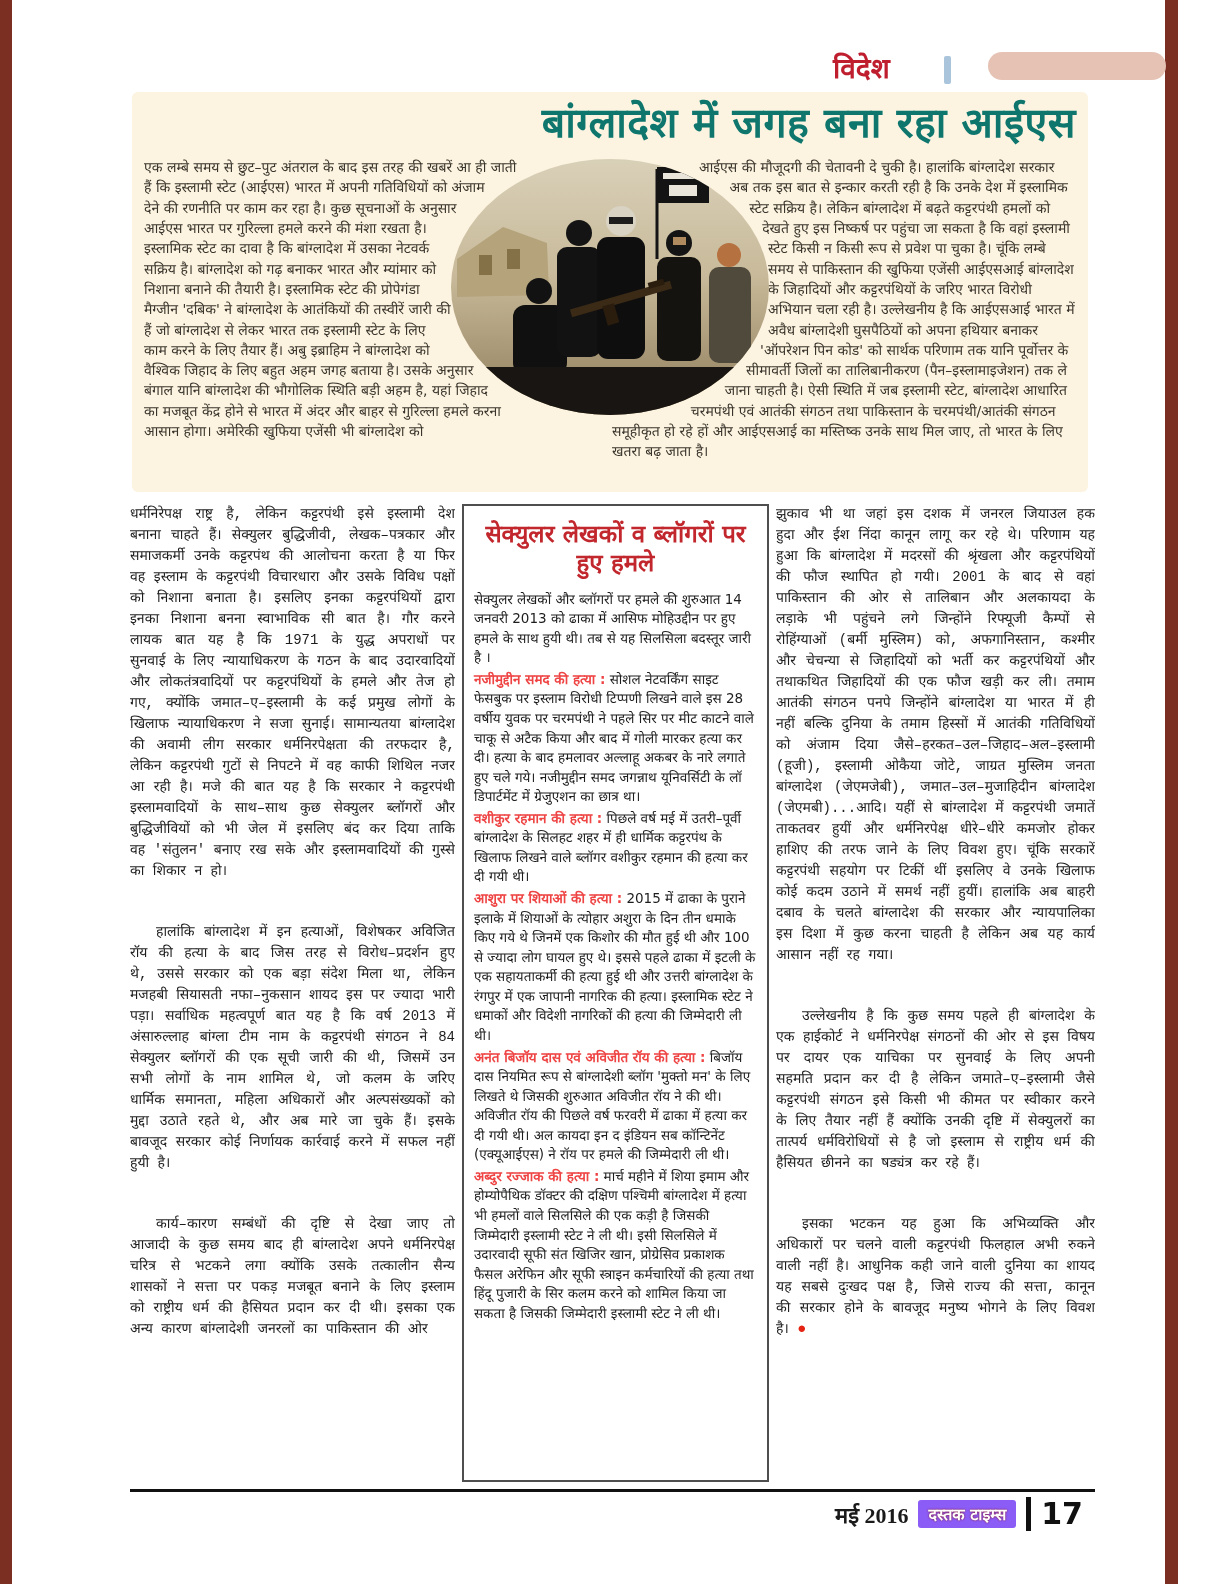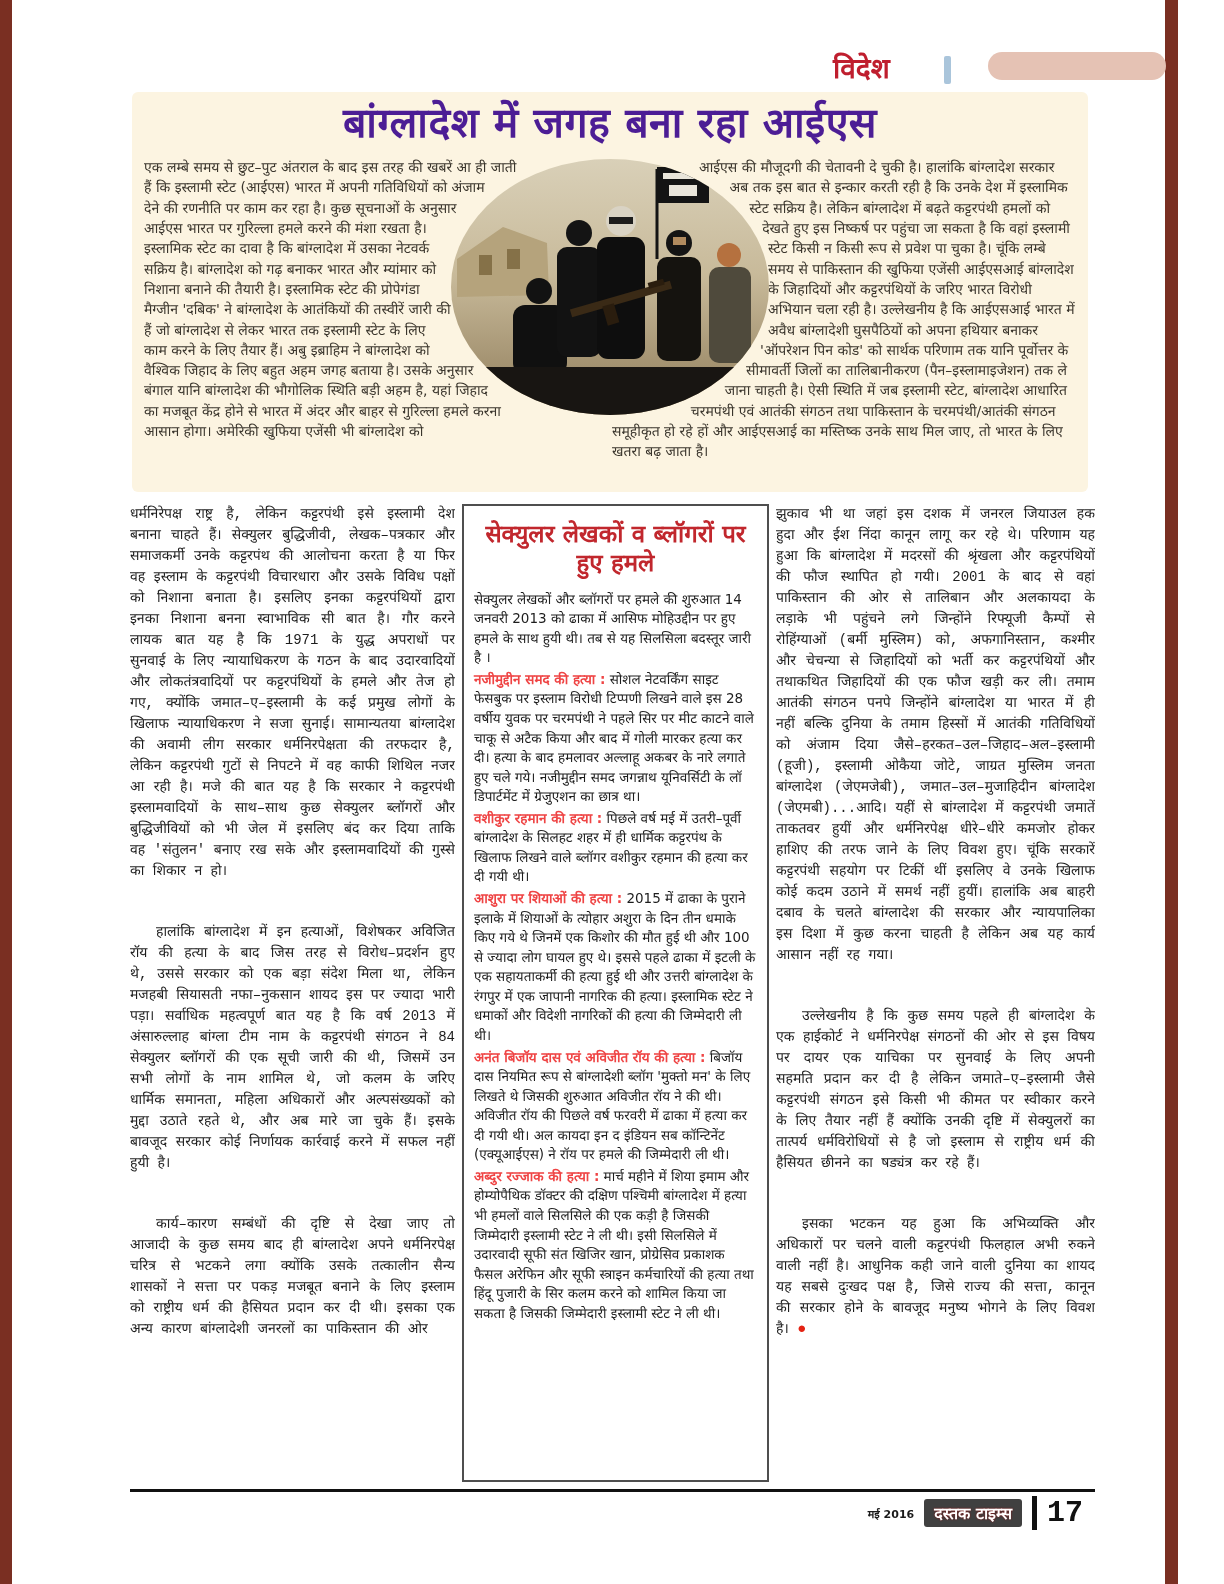--- a/index.html
+++ b/index.html
@@ -10,21 +10,21 @@
   .edge-left { left:0; width:12px; background:#7a2f22; }
   .edge-right { right:0; width:13px; background:#7a2f22; }
 
   
   .section-label { position:absolute; left:833px; top:48px; font-size:28px; font-weight:bold; color:#bf1e2e; }
   .hdr-tick { position:absolute; left:944px; top:56px; width:7px; height:28px; background:#aac5db; border-radius:2px; }
   .hdr-pill { position:absolute; left:988px; top:52px; width:178px; height:28px; background:#e5c2b4; border-radius:14px; }
 
   
   .feature { position:absolute; left:132px; top:92px; width:956px; height:400px; background:#fcf4e1; border-radius:6px; overflow:hidden; padding:8px 12px 0 12px; }
-  .headline { text-align:center; font-size:41px; font-weight:bold; color:#4c1d95; letter-spacing:0.5px; line-height:1.15; }
+  .headline { text-align:right; font-size:41px; font-weight:bold; color:#0f766e; letter-spacing:0.5px; line-height:1.15; }
   .intro { position:relative; margin-top:10px; height:330px; }
   .intro-cols { display:flex; height:100%; }
   .icol { width:50%; font-size:14px; line-height:1.45; color:#3a352c; overflow:hidden; }
   .icol-l { padding-right:2px; text-align:left; }
   .icol-r { padding-left:2px; }
   .shape-l { float:right; width:156px; height:260px; shape-outside: ellipse(162px 130px at 100% 50%); }
   .shape-r { float:left; width:156px; height:260px; shape-outside: ellipse(162px 130px at 0% 50%); }
   .oval-photo { position:absolute; left:50%; top:2px; transform:translateX(-50%); width:318px; height:256px; border-radius:50%; overflow:hidden; z-index:2; }
 
   
@@ -39,24 +39,24 @@
   .midbox-title { color:#c1272d; font-weight:bold; font-size:24px; line-height:1.2; text-align:center; margin:4px 6px 12px 6px; }
   .midbox-body { font-size:13.5px; line-height:1.45; color:#1d1d1d; text-align:left; }
   .midbox-body p { margin:0 0 2px 0; }
   .midbox-body b { color:#ef4444; }
 
   .dot { color:#e42313; font-size:15px; }
 
   
   .footer-rule { position:absolute; left:130px; top:1489px; width:965px; border-top:3px solid #111; }
   .footer { position:absolute; left:130px; top:1496px; width:965px; display:flex; justify-content:flex-end; align-items:center; gap:10px; padding-right:12px; }
-  .footer-date { font-size:11px; font-weight:bold; color:#1a1a1a; }
-  .footer-logo { background:#404040; color:#fff; font-weight:bold; font-size:16px; padding:3px 10px; border-radius:3px; text-shadow:0 0 2px #8d0d0d; }
+  .footer-date { font-size:22px; font-weight:bold; color:#1a1a1a;font-family:Liberation Serif, serif; }
+  .footer-logo { background:#8b5cf6; color:#fff; font-weight:bold; font-size:16px; padding:3px 10px; border-radius:3px; text-shadow:0 0 2px #8d0d0d; }
   .footer-bar { width:5px; height:34px; background:#111; }
-  .footer-page { font-size:30px; font-weight:bold; color:#111;font-family:Liberation Mono, monospace; }
+  .footer-page { font-size:30px; font-weight:bold; color:#111; }
 </style>
 </head>
 <body>
 
 <div class="page">
   <div class="edge edge-left"></div>
   <div class="edge edge-right"></div>
 
   <div class="section-label">विदेश</div>
   <div class="hdr-tick"></div>

